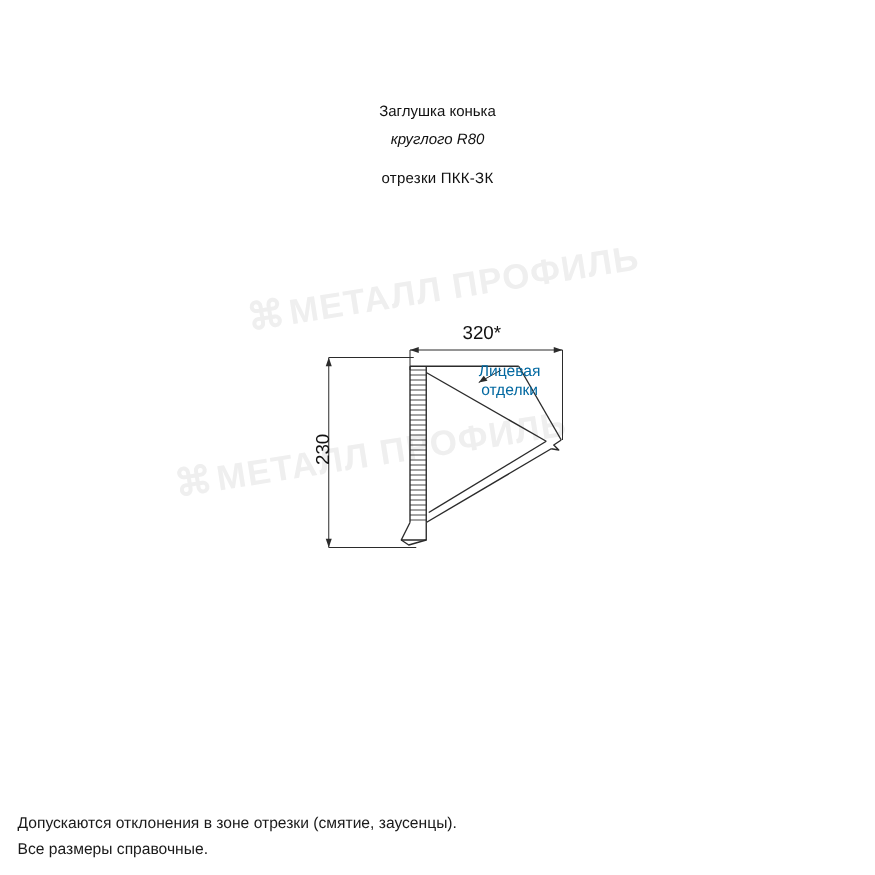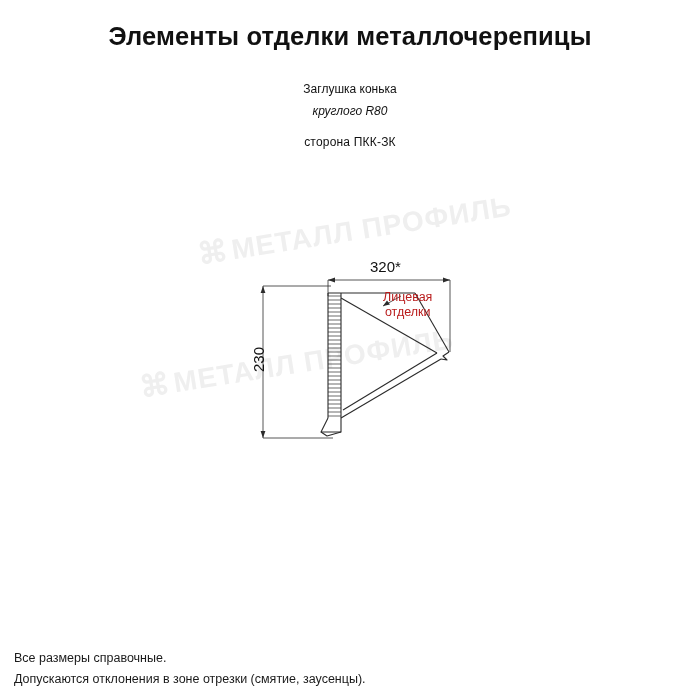--- a/index.html
+++ b/index.html
@@ -112,21 +112,21 @@
     font-size: 15px;
     transform: rotate(-90deg);
     transform-origin: left top;
   }
   .face-label {
     position: absolute;
     top: 290px;
     left: 383px;
     font-size: 12.5px;
     line-height: 15px;
-    color: #b91c1c;
+    color: #0369a1;
     text-align: center;
   }
   .face-label span { display: block; }
 
   
   .footer {
     position: absolute;
     left: 14px;
     bottom: 10px;
     font-size: 12.5px;
@@ -142,26 +142,25 @@
 
   <div class="watermark-layer">
     <div class="wm wm1">
       <span class="wm-mark">⌘</span><span class="wm-text">МЕТАЛЛ ПРОФИЛЬ</span>
     </div>
     <div class="wm wm2">
       <span class="wm-mark">⌘</span><span class="wm-text">МЕТАЛЛ ПРОФИЛЬ</span>
     </div>
   </div>
 
-  <div class="title">Элементы отделки металлочерепицы</div>
 
   <div class="subtitle">
     <span class="line1">Заглушка конька</span>
     <span class="line2">круглого R80</span>
-    <span class="line3">сторона   ПКК-ЗК</span>
+    <span class="line3">отрезки   ПКК-ЗК</span>
   </div>
 
   <div class="drawing">
     <svg width="290" height="220" viewBox="0 0 290 220">
 
       <g stroke="#2b2b2b" stroke-width="0.8" fill="none">
 
         <line x1="113" y1="40" x2="235" y2="40"></line>
 
         <polygon points="113,40 120,37.6 120,42.4" fill="#2b2b2b" stroke="none"></polygon>
@@ -244,17 +243,17 @@
 
   <div class="dim-label dim-180">320*</div>
   <div class="dim-label dim-230">230</div>
 
   <div class="face-label">
     <span>Лицевая</span>
     <span>отделки</span>
   </div>
 
   <div class="footer">
+    <span>Допускаются отклонения в зоне отрезки (смятие, заусенцы).</span>
     <span>Все размеры справочные.</span>
-    <span>Допускаются отклонения в зоне отрезки (смятие, заусенцы).</span>
   </div>
 
 </div>
 
 </body></html>

